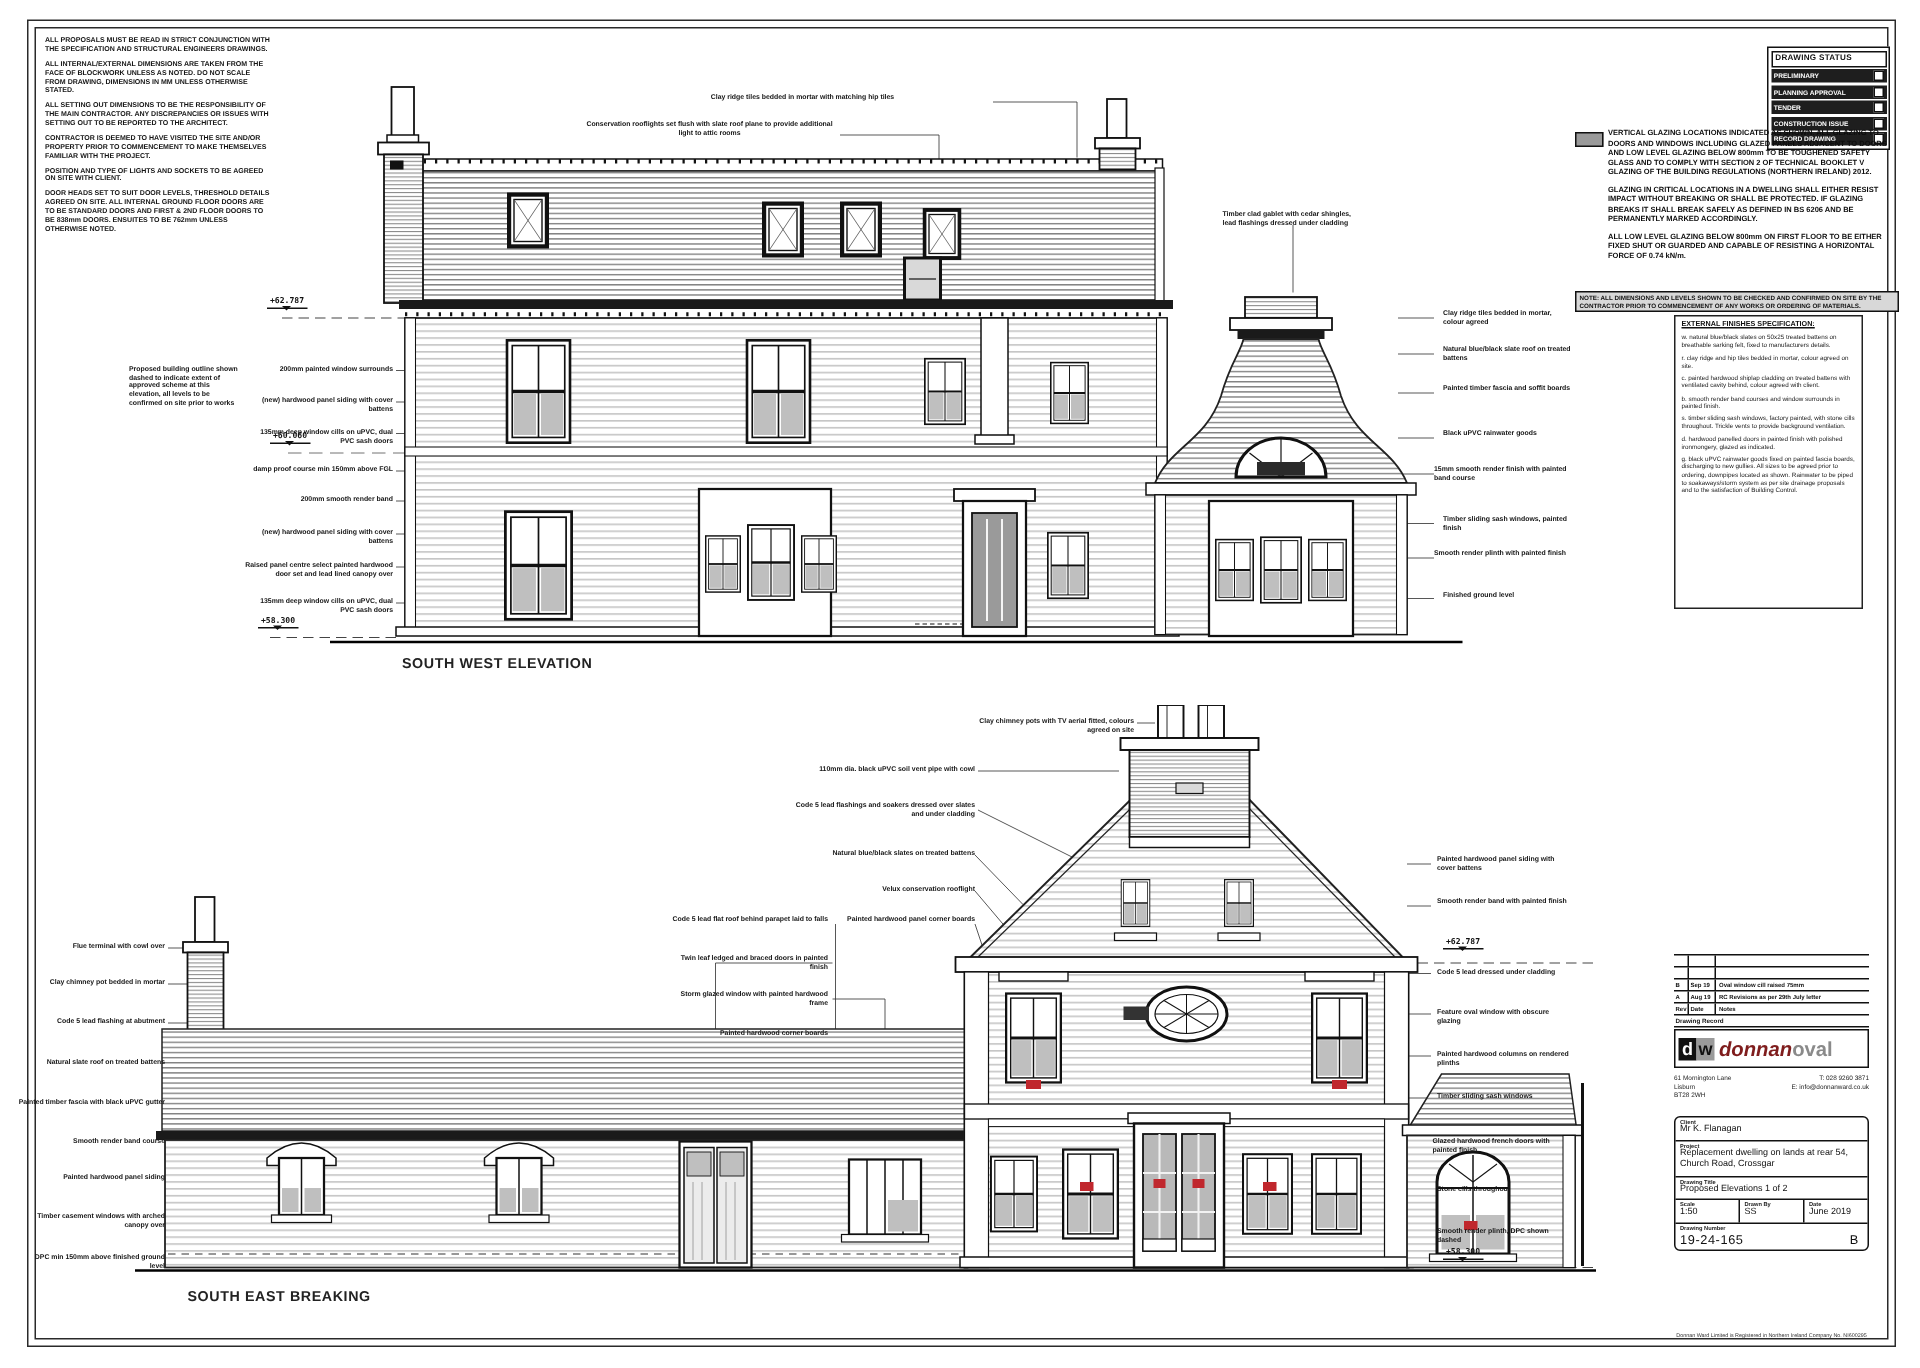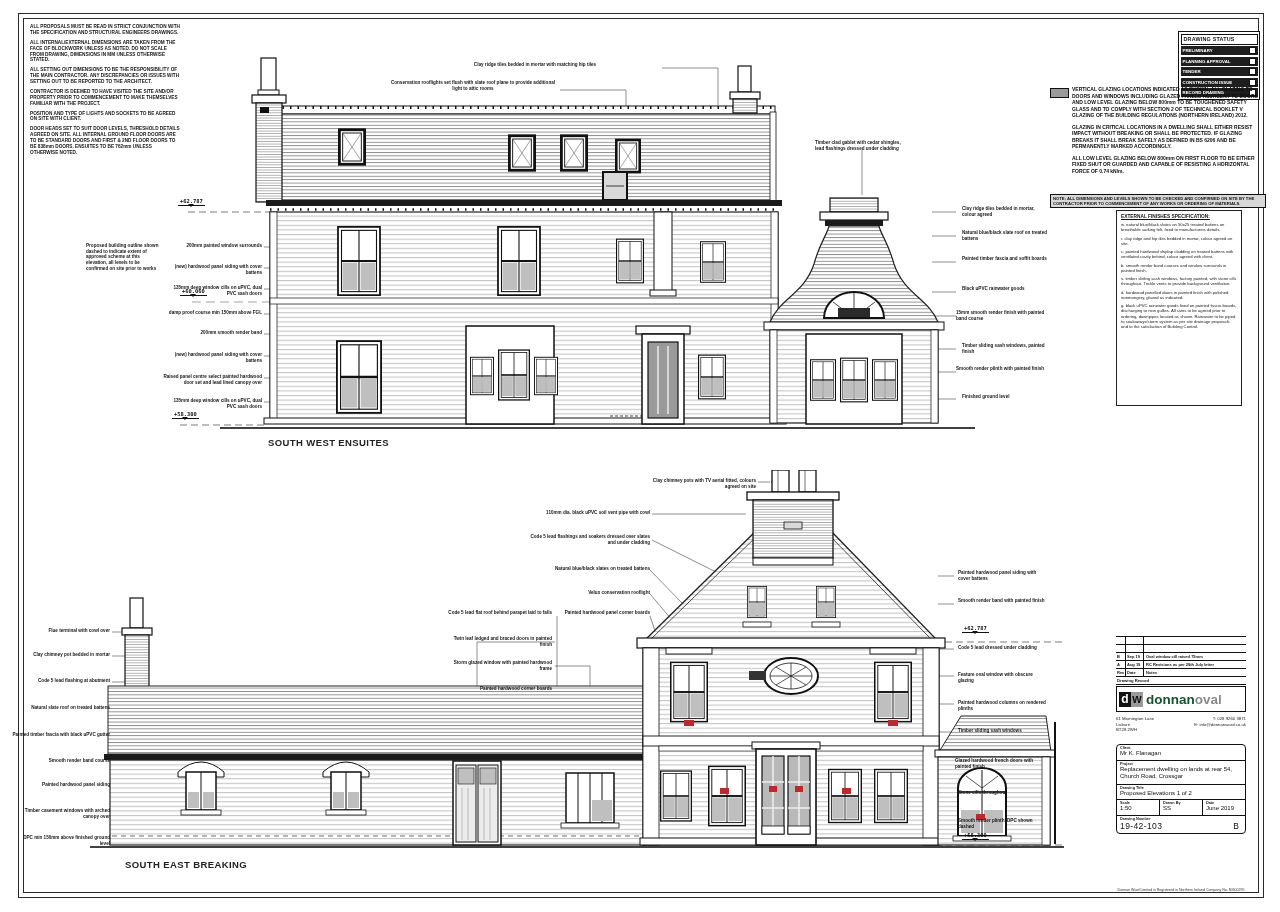--- a/index.html
+++ b/index.html
@@ -54,21 +54,21 @@
   .rev-foot{font-size:4.2px;font-weight:700;border-bottom:1px solid #111;padding:1px 1px;}
 
   
   .logo{position:absolute;left:1116px;top:686px;width:130px;height:26px;border:1.6px solid #111;
         display:flex;align-items:center;padding:1px 2px;box-sizing:border-box;background:#fff;}
   .logo-tile{width:12px;height:15px;display:flex;align-items:center;justify-content:center;
         font-weight:700;font-size:12px;line-height:1;}
   .t-d{background:#111;color:#fff;}
   .t-w{background:#9a9a9a;color:#111;margin-right:3px;}
   .logo-name{font-size:13.5px;font-weight:700;letter-spacing:0;white-space:nowrap;}
-  .nm1{color:#14532d;} .nm2{color:#8a8a8a;}
+  .nm1{color:#7f1d1d;font-style:italic;} .nm2{color:#8a8a8a;}
   .addr{position:absolute;left:1116px;top:716px;width:130px;display:flex;justify-content:space-between;
         font-size:4.3px;line-height:1.3;color:#222;}
   .addr .right{text-align:right;}
 
   
   .tb{position:absolute;left:1116px;top:744px;width:130px;border:1.6px solid #111;border-radius:4px;background:#fff;box-sizing:border-box;}
   .tb-sec{border-bottom:1.2px solid #111;padding:1px 3px 2px 3px;}
   .tb-lbl{font-size:3.8px;font-weight:700;color:#222;}
   .tb-val{font-size:6px;color:#111;line-height:1.25;}
   .tb-row3{display:flex;border-bottom:1.2px solid #111;}
@@ -480,21 +480,21 @@
       <rect x="933" y="366" width="58" height="5" fill="#fff" stroke="#111" stroke-width="0.8"></rect>
       <rect x="956" y="344" width="9" height="6" fill="#c0272d"></rect>
       <line x1="1035" y1="252" x2="1035" y2="374" stroke="#111" stroke-width="2"></line>
     </g>
 
     <g>
       <line x1="70" y1="377" x2="1044" y2="377" stroke="#000" stroke-width="1.6"></line>
     </g>
   </svg>
 
-  <h2 class="elev-title" style="left:268px;top:437px;">SOUTH WEST ENSUITES</h2>
+  <h2 class="elev-title" style="left:268px;top:437px;">SOUTH WEST ELEVATION</h2>
   <h2 class="elev-title" style="left:125px;top:859px;">SOUTH EAST BREAKING</h2>
 
   <div class="overlay" id="sw-callouts">
       <div class="co l" style="left: 86px; top: 243px; width: 76px;">Proposed building outline shown dashed to indicate extent of approved scheme at this elevation, all levels to be confirmed on site prior to works</div>
       <div class="co r" style="left: 168px; top: 243px; width: 94px;">200mm painted window surrounds</div>
       <div class="co r" style="left: 168px; top: 264px; width: 94px;">(new) hardwood panel siding with cover battens</div>
       <div class="co r" style="left: 168px; top: 285px; width: 94px;">135mm deep window cills on uPVC, dual PVC sash doors</div>
       <div class="co r" style="left: 168px; top: 310px; width: 94px;">damp proof course min 150mm above FGL</div>
       <div class="co r" style="left: 168px; top: 330px; width: 94px;">200mm smooth render band</div>
       <div class="co r" style="left: 168px; top: 352px; width: 94px;">(new) hardwood panel siding with cover battens</div>
@@ -620,21 +620,21 @@
         <div class="tb-val">SS</div>
       </div>
       <div class="tb-cell">
         <div class="tb-lbl">Date</div>
         <div class="tb-val">June 2019</div>
       </div>
     </div>
     <div class="tb-num">
       <div class="dn">
         <div class="tb-lbl">Drawing Number</div>
-        <div class="dn-val">19-42-103</div>
+        <div class="dn-val">19-24-165</div>
       </div>
       <div class="rv">
         <span class="rv-val">B</span>
       </div>
     </div>
   </div>
   <div class="tb-footer">Donnan Ward Limited is Registered in Northern Ireland Company No. NI600295</div>
 </div>
 
 </body></html>

